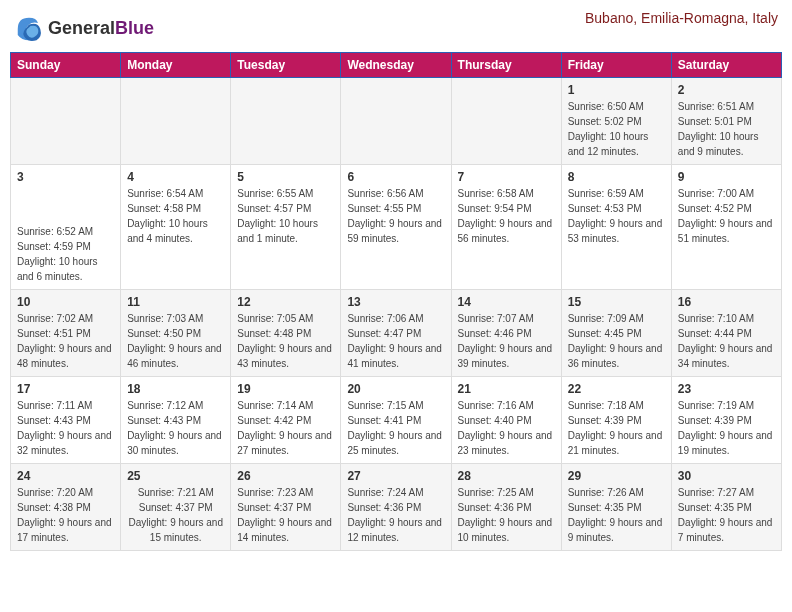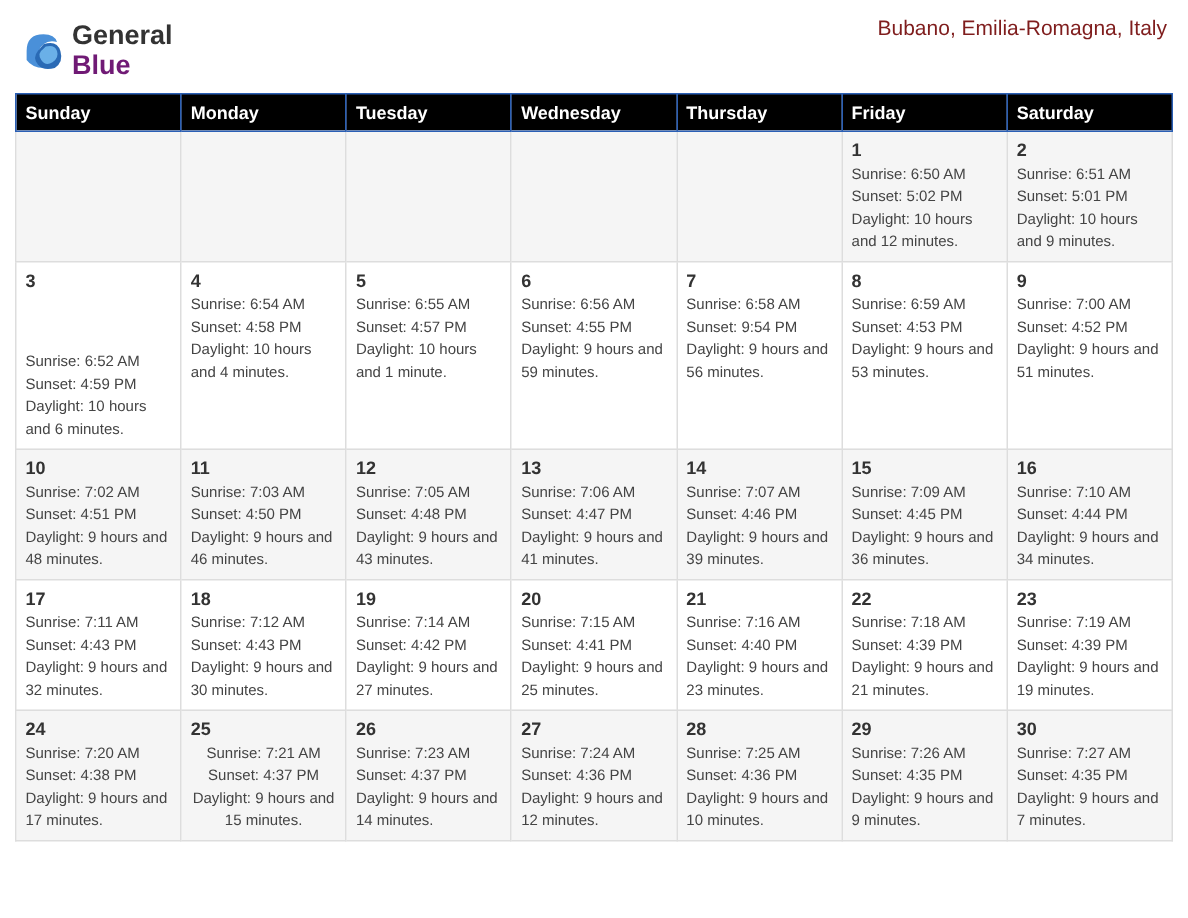--- a/index.html
+++ b/index.html
@@ -17,21 +17,21 @@
       margin-bottom: 8px;
       padding: 0 4px;
     }
     .logo {
       display: flex;
       align-items: center;
       margin-top: 4px;
     }
     .logo-text {
       display: flex;
-      flex-direction: column;
+      flex-direction: row;
       font-weight: bold;
       font-size: 18px;
       line-height: 1.1;
       color: #333;
       justify-content: space-between;
     }
     .logo-text span:last-child { color: #701a75; }
     .logo-icon {
       width: 30px;
       height: 30px;
@@ -46,21 +46,21 @@
     .subtitle {
       font-size: 14px;
       color: #7f1d1d;
     }
     table {
       width: 100%;
       border-collapse: collapse;
       table-layout: fixed;
     }
     th {
-      background-color: #000000;
+      background-color: #be185d;
       color: white;
       text-align: left;
       padding: 5px 6px;
       font-size: 12px;
       font-weight: bold;
       border: 1px solid #2a5fb5;
     }
     td {
       vertical-align: top;
       padding: 5px 6px;

